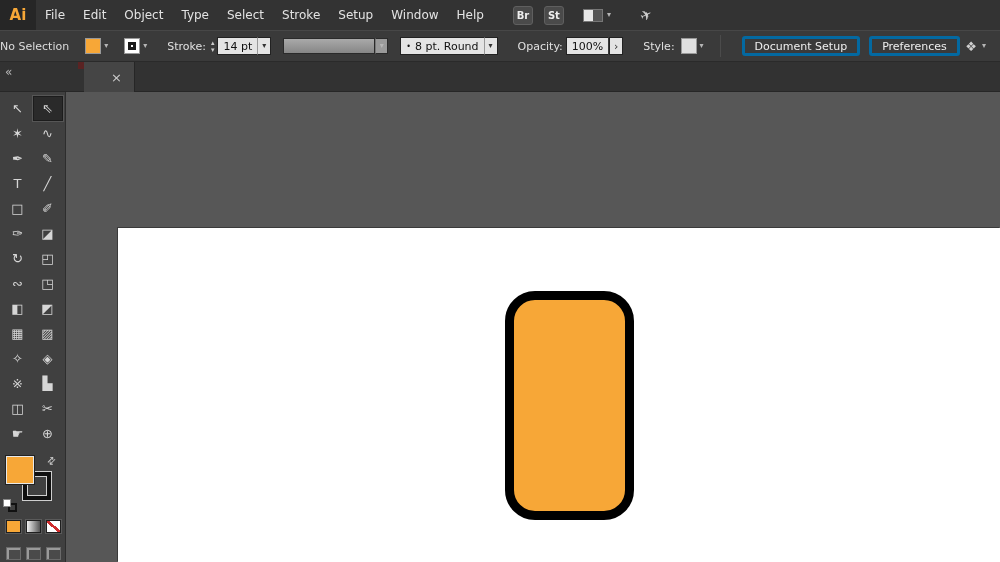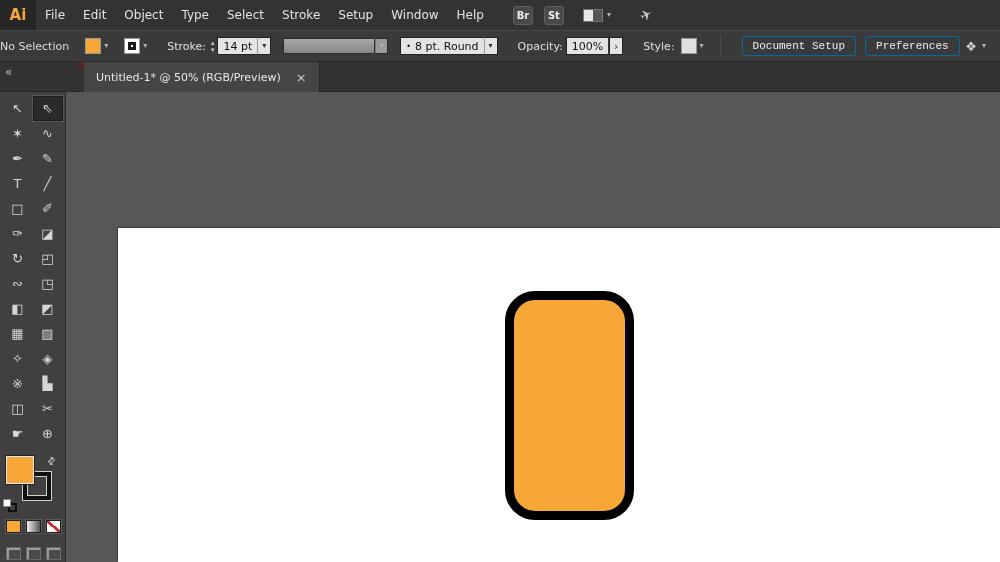--- a/index.html
+++ b/index.html
@@ -42,22 +42,22 @@
   .field-caret .caret{color:#333;}
   .profile-drop{width:92px;height:16px;background:linear-gradient(#a9a9a9,#868686);
                 border:1px solid #2a2a2a;margin-left:12px;}
   .profile-caret{height:16px;width:13px;background:#9a9a9a;border:1px solid #2a2a2a;border-left:1px solid #777;
                  display:flex;align-items:center;justify-content:center;margin-left:0;}
   .bullet{font-size:8px;margin-right:4px;color:#111;}
   .flyout{height:18px;width:14px;background:#e4e4e4;border:1px solid #222;display:flex;align-items:center;
           justify-content:center;color:#333;font-size:11px;margin-left:1px;}
   .style-swatch{background:#e0e0e0;margin-left:6px;}
   .v-sep{width:1px;height:22px;background:#2b2b2b;border-right:1px solid #4b4b4b;margin:0 12px 0 16px;}
-  .ui-btn{height:20px;padding:0 10px;border:1px solid #0369a1;border-radius:3px;background:transparent;
-          color:#eee;display:flex;align-items:center;margin-left:9px;white-space:nowrap;font-family:Liberation Mono, monospace;}
+  .ui-btn{height:20px;padding:0 10px;border:3px solid #0369a1;border-radius:3px;background:transparent;
+          color:#eee;display:flex;align-items:center;margin-left:9px;white-space:nowrap;}
   .cb-right{margin-left:auto;margin-right:14px;display:flex;align-items:center;gap:5px;}
   .cb-right .glyph{font-size:13px;color:#cfcfcf;}
 
   
   .tab-bar{position:absolute;top:62px;left:0;width:100%;height:30px;background:#323232;
            border-bottom:1px solid #272727;z-index:4;}
   .collapse-btn{position:absolute;left:5px;top:3px;color:#b8b8b8;font-size:12px;}
   .tab-accent{position:absolute;left:78px;top:0;width:19px;height:7px;background:#5a2323;}
   .tab{position:absolute;left:84px;top:0;height:30px;background:#454545;display:flex;align-items:center;
        padding:0 12px;color:#e8e8e8;border-right:1px solid #262626;}
@@ -164,21 +164,20 @@
     <span class="cb-right">
       <span class="glyph">❖</span>
       <span class="caret">▾</span>
     </span>
   </div>
 
   <div class="tab-bar">
     <span class="collapse-btn">«</span>
     <span class="tab-accent"></span>
     <div class="tab">
-      <span>Untitled-1* @ 50% (RGB/Preview)</span>
       <span class="tab-close">×</span>
     </div>
   </div>
 
   <div class="toolbar">
     <div class="tool-grid" id="tool-grid">
         <span class="tool">↖</span>
         <span class="tool active">⇖</span>
         <span class="tool">✶</span>
         <span class="tool">∿</span>

